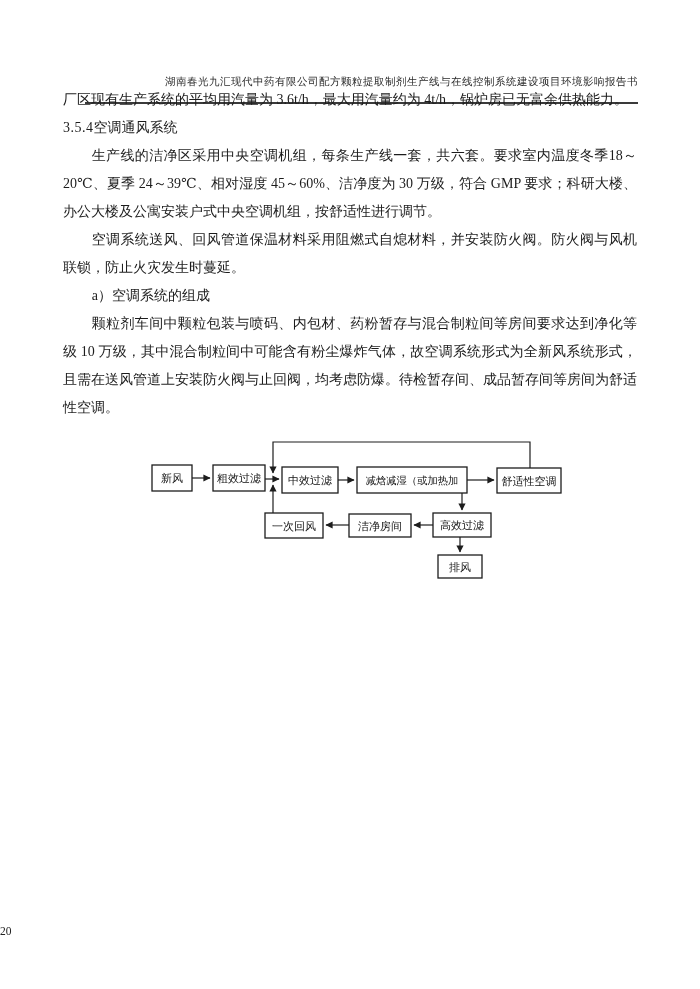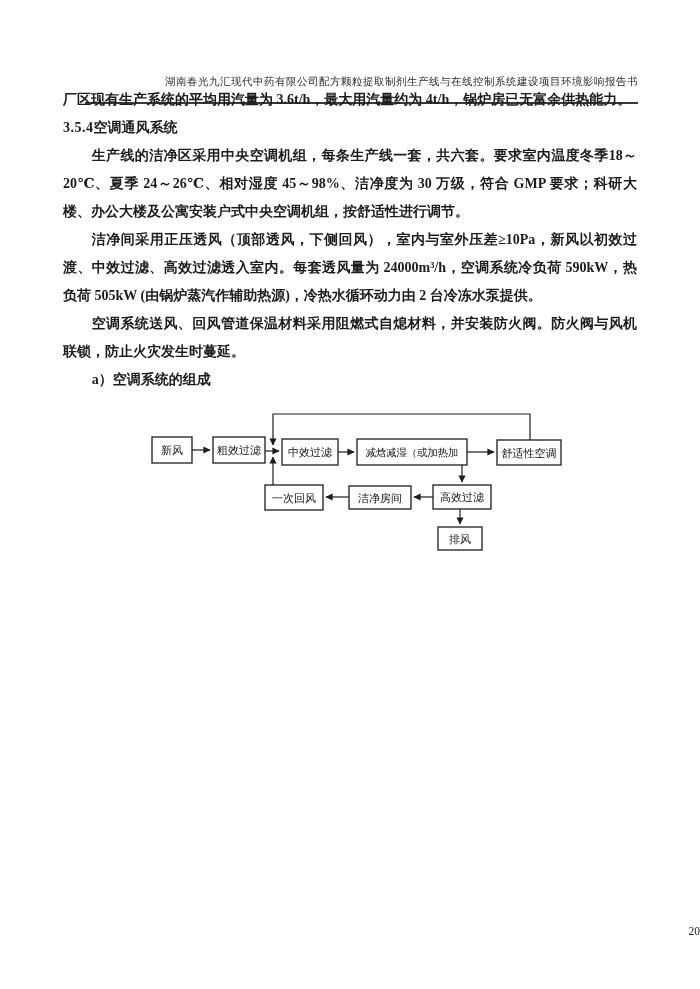--- a/index.html
+++ b/index.html
@@ -32,21 +32,21 @@
   
   .content {
     position: absolute;
     left: 63px;
     right: 63px;
     top: 86px;
     font-size: 14px;
     line-height: 28px;
     text-align: justify;
   }
-  .content p { margin: 0; font-weight: bold; }
+  .content p { margin: 0; }
   .indent { text-indent: 2.05em; }
   .heading { margin-top: 0; }
   .heading .h-num { letter-spacing: 0.5px; }
   .heading .h-title { }
 
   
   .flowchart-wrap { margin-top: 6px; margin-bottom: 6px; }
   .flowchart-wrap svg { display: block; }
   .fc-box { fill: #ffffff; stroke: #1d1d1d; stroke-width: 1.3; }
   .fc-line { stroke: #1d1d1d; stroke-width: 1.2; fill: none; }
@@ -56,47 +56,47 @@
     fill: #111;
     text-anchor: middle;
   }
   .fc-label.small { font-size: 10.3px; }
 
   
   .footer {
     position: absolute;
     left: 0; right: 0;
     top: 921px;
-    text-align: right;
+    text-align: left;
   }
   .footer .pn { font-size: 11.5px; color: #222; }
 </style>
 </head>
 <body>
 
 <div class="page">
 
   <div class="page-header">
     <span class="ht">湖南春光九汇现代中药有限公司配方颗粒提取制剂生产线与在线控制系统建设项目环境影响报告书</span>
   </div>
 
   <div class="content">
     <p>厂区现有生产系统的平均用汽量为 3.6t/h，最大用汽量约为 4t/h，锅炉房已无富余供热能力。</p>
 
     <p class="heading"><span class="h-num">3.5.4</span><span class="h-title">空调通风系统</span></p>
 
-    <p class="indent">生产线的洁净区采用中央空调机组，每条生产线一套，共六套。要求室内温度冬季18～20℃、夏季 24～26℃、相对湿度 45～98%、洁净度为 30 万级，符合 GMP 要求；科研大楼、办公大楼及公寓安装户式中央空调机组，按舒适性进行调节。</p>
+    <p class="indent">生产线的洁净区采用中央空调机组，每条生产线一套，共六套。要求室内温度冬季18～20℃、夏季 24～39℃、相对湿度 45～60%、洁净度为 30 万级，符合 GMP 要求；科研大楼、办公大楼及公寓安装户式中央空调机组，按舒适性进行调节。</p>
 
-    <p class="indent">洁净间采用正压透风（顶部透风，下侧回风），室内与室外压差≥10Pa，新风以初效过渡、中效过滤、高效过滤透入室内。每套透风量为 24000m³/h，空调系统冷负荷 590kW，热负荷 505kW (由锅炉蒸汽作辅助热源)，冷热水循环动力由 2 台冷冻水泵提供。</p>
 
     <p class="indent">空调系统送风、回风管道保温材料采用阻燃式自熄材料，并安装防火阀。防火阀与风机联锁，防止火灾发生时蔓延。</p>
 
 
     <p class="indent">a）空调系统的组成</p>
 
+    <p class="indent">颗粒剂车间中颗粒包装与喷码、内包材、药粉暂存与混合制粒间等房间要求达到净化等级 10 万级，其中混合制粒间中可能含有粉尘爆炸气体，故空调系统形式为全新风系统形式，且需在送风管道上安装防火阀与止回阀，均考虑防爆。待检暂存间、成品暂存间等房间为舒适性空调。</p>
 
 
 
     <div class="flowchart-wrap">
       <svg width="574" height="162" viewBox="0 0 574 162">
         <defs>
           <marker id="arr" markerWidth="7" markerHeight="7" refX="5.5" refY="3" orient="auto">
             <path d="M0,0 L6,3 L0,6 z" fill="#1d1d1d"></path>
           </marker>
         </defs>

